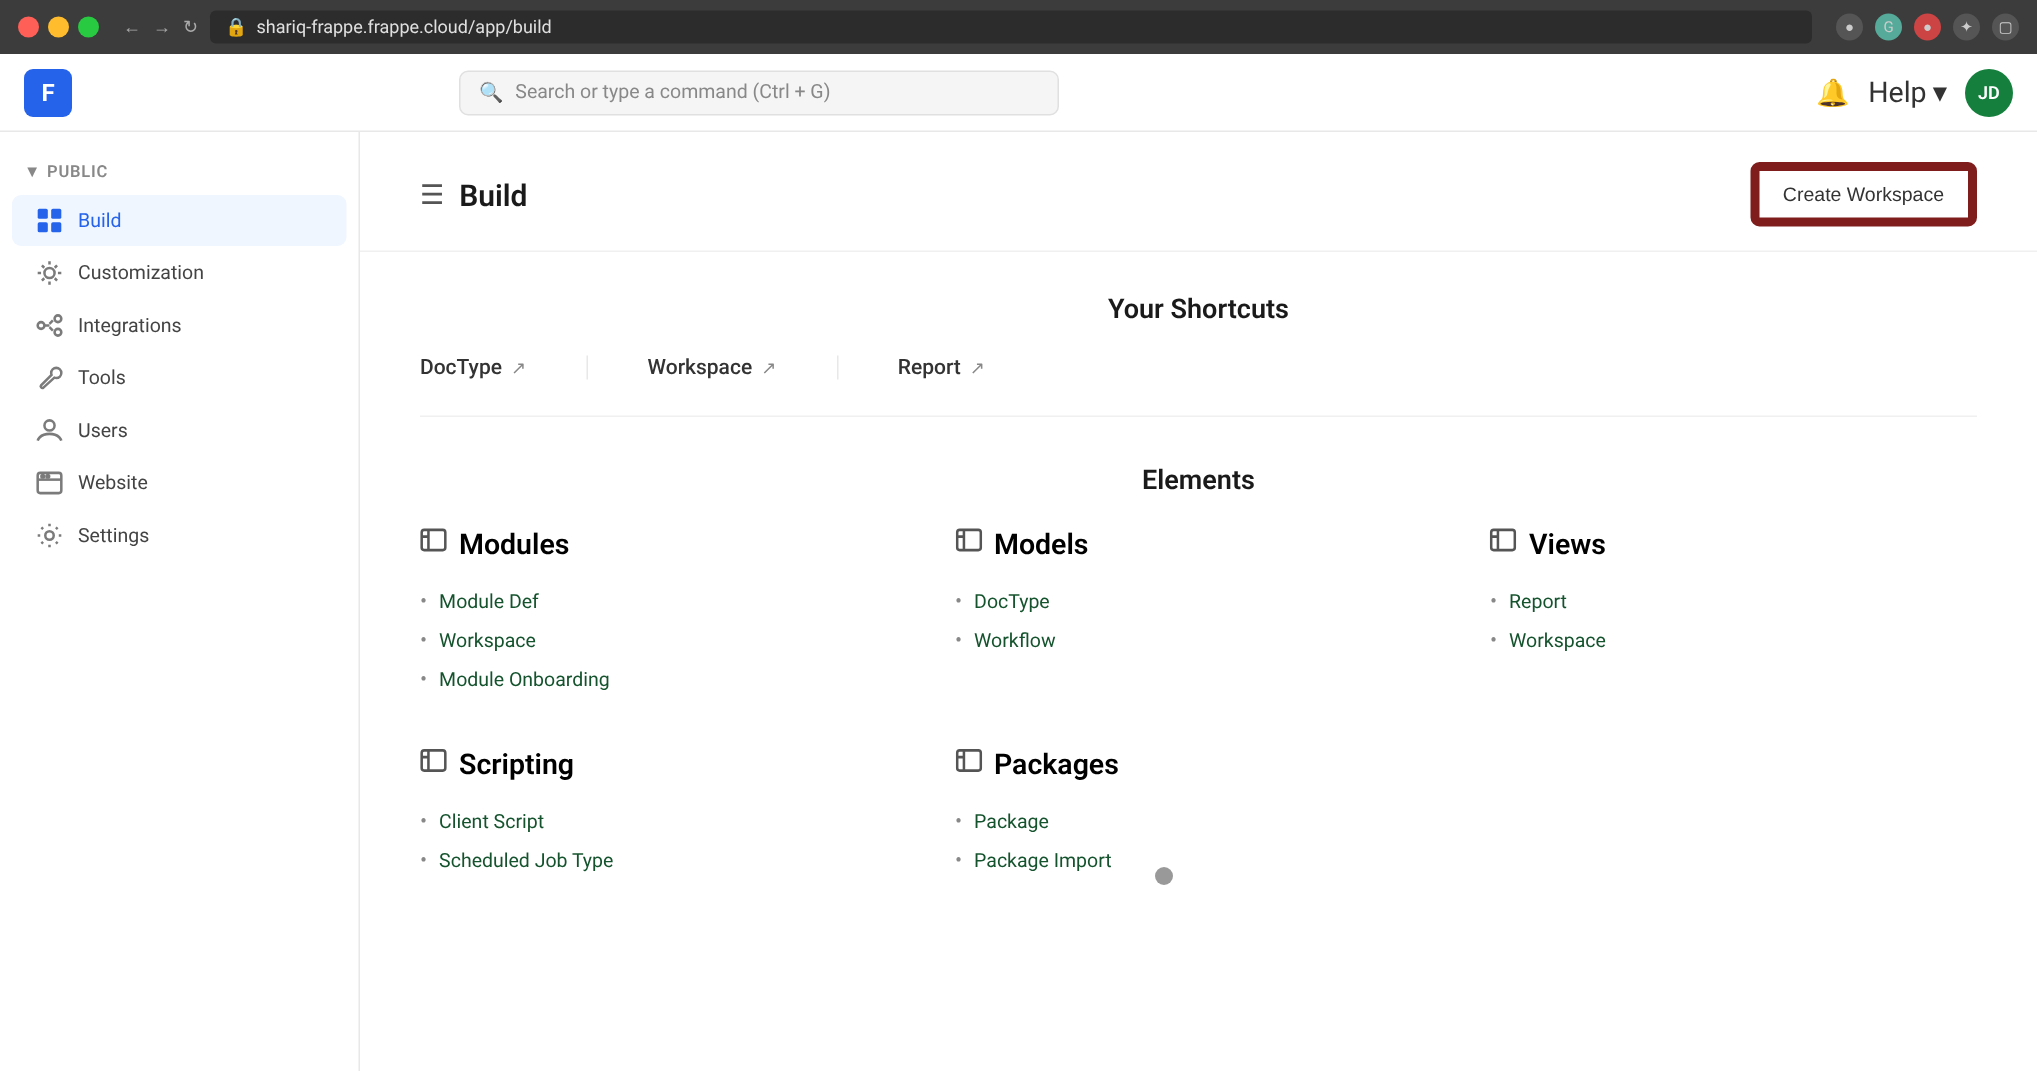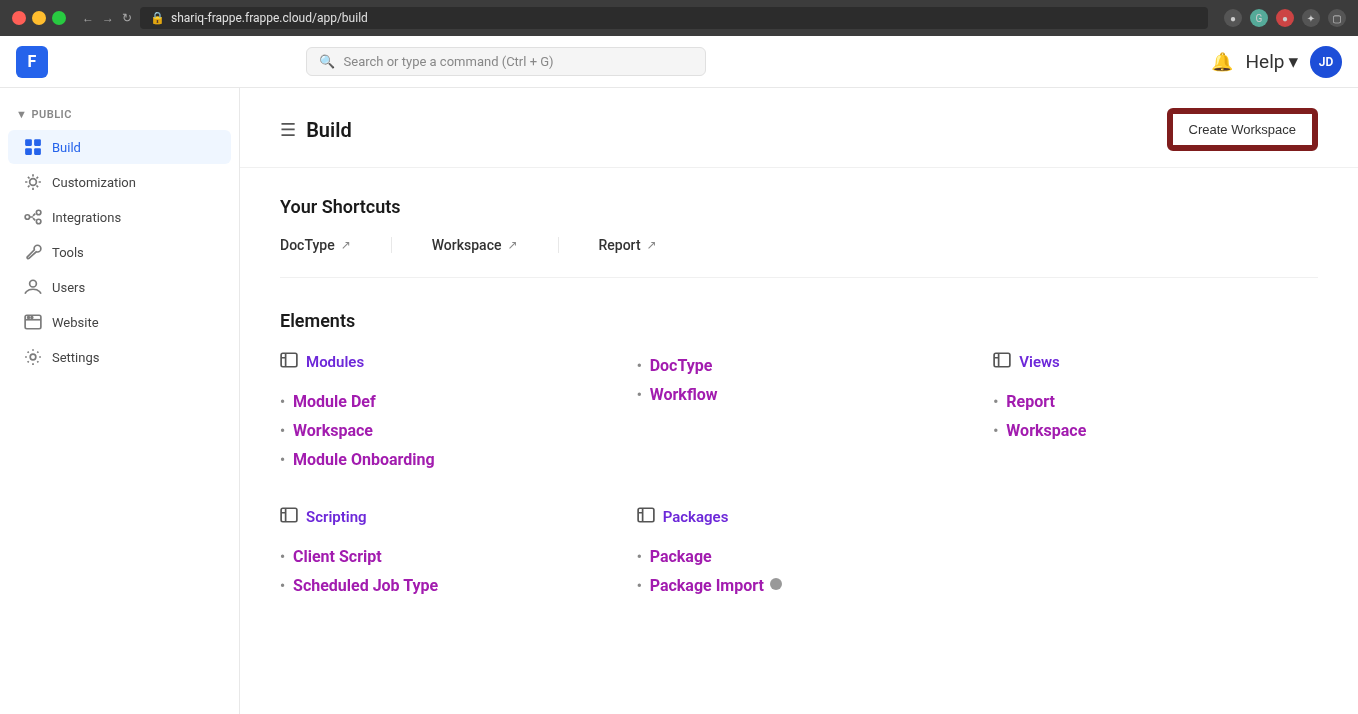--- a/index.html
+++ b/index.html
@@ -64,21 +64,21 @@
       cursor: pointer;
     }
     .topbar-right { margin-left: auto; display: flex; align-items: center; gap: 12px; }
     .bell-icon { font-size: 18px; color: #666; cursor: pointer; }
     .help-btn {
       display: flex; align-items: center; gap: 4px;
       color: #333; font-size: 19px; cursor: pointer;
     }
     .avatar {
       width: 32px; height: 32px; border-radius: 50%;
-      background: #1d4ed8; color: white;
+      background: #15803d; color: white;
       display: flex; align-items: center; justify-content: center;
       font-size: 12px; font-weight: 600;
     }
 
     
     .app-layout { display: flex; height: calc(100vh - 36px - 52px); }
 
     
     .sidebar {
       width: 240px;
@@ -128,21 +128,21 @@
       border: 6px solid #7f1d1d;
       border-radius: 6px;
       background: #fff;
       color: #333;
       font-size: 13px;
       cursor: pointer;
       font-weight: 500;
     }
 
     
-    .content-area { padding: 28px 40px; }
+    .content-area { padding: 28px 40px; text-align: center; }
 
     .section-title { font-size: 18px; font-weight: 600; color: #1a1a1a; margin-bottom: 20px; }
 
     
     .shortcuts-row {
       display: flex;
       gap: 0;
       margin-bottom: 32px;
       border-bottom: 1px solid #f0f0f0;
       padding-bottom: 24px;
@@ -161,28 +161,27 @@
       display: grid;
       grid-template-columns: repeat(3, 1fr);
       gap: 32px;
     }
     .element-card { }
     .element-card-header {
       display: flex; align-items: center; gap: 8px;
       margin-bottom: 14px;
     }
     .element-card-icon { color: #555; font-size: 18px; }
-    .element-card-title { font-size: 15px; font-weight: 600; color: #6d28d9; }
+    .element-card-title { font-size: 19px; font-weight: 600; color: #000000; }
     .element-items { list-style: none; }
     .element-items li {
       display: flex; align-items: center; gap: 8px;
       padding: 5px 0;
-      color: #a21caf; font-size: 16px;
+      color: #14532d; font-size: 13px;
       cursor: pointer;
-      font-weight: bold;
     }
     .element-items li::before {
       content: '•';
       color: #888;
       font-size: 14px;
     }
 
     
     .cursor-dot {
       position: fixed;
@@ -360,20 +359,29 @@
             <li>
                 <span>Workspace</span>
               </li>
             <li>
                 <span>Module Onboarding</span>
               </li>
           </ul>
         </div>
 
         <div class="element-card">
+          <div class="element-card-header">
+            <span class="element-card-icon">
+              <svg width="18" height="18" viewBox="0 0 16 16" fill="none" stroke="currentColor" stroke-width="1.5">
+                <rect x="1" y="2" width="14" height="12" rx="1.5"></rect>
+                <path d="M5 2v12M1 6h4"></path>
+              </svg>
+            </span>
+            <span class="element-card-title">Models</span>
+          </div>
           <ul class="element-items">
             <li>
                 <span>DocType</span>
               </li>
             <li>
                 <span>Workflow</span>
               </li>
           </ul>
         </div>
 

